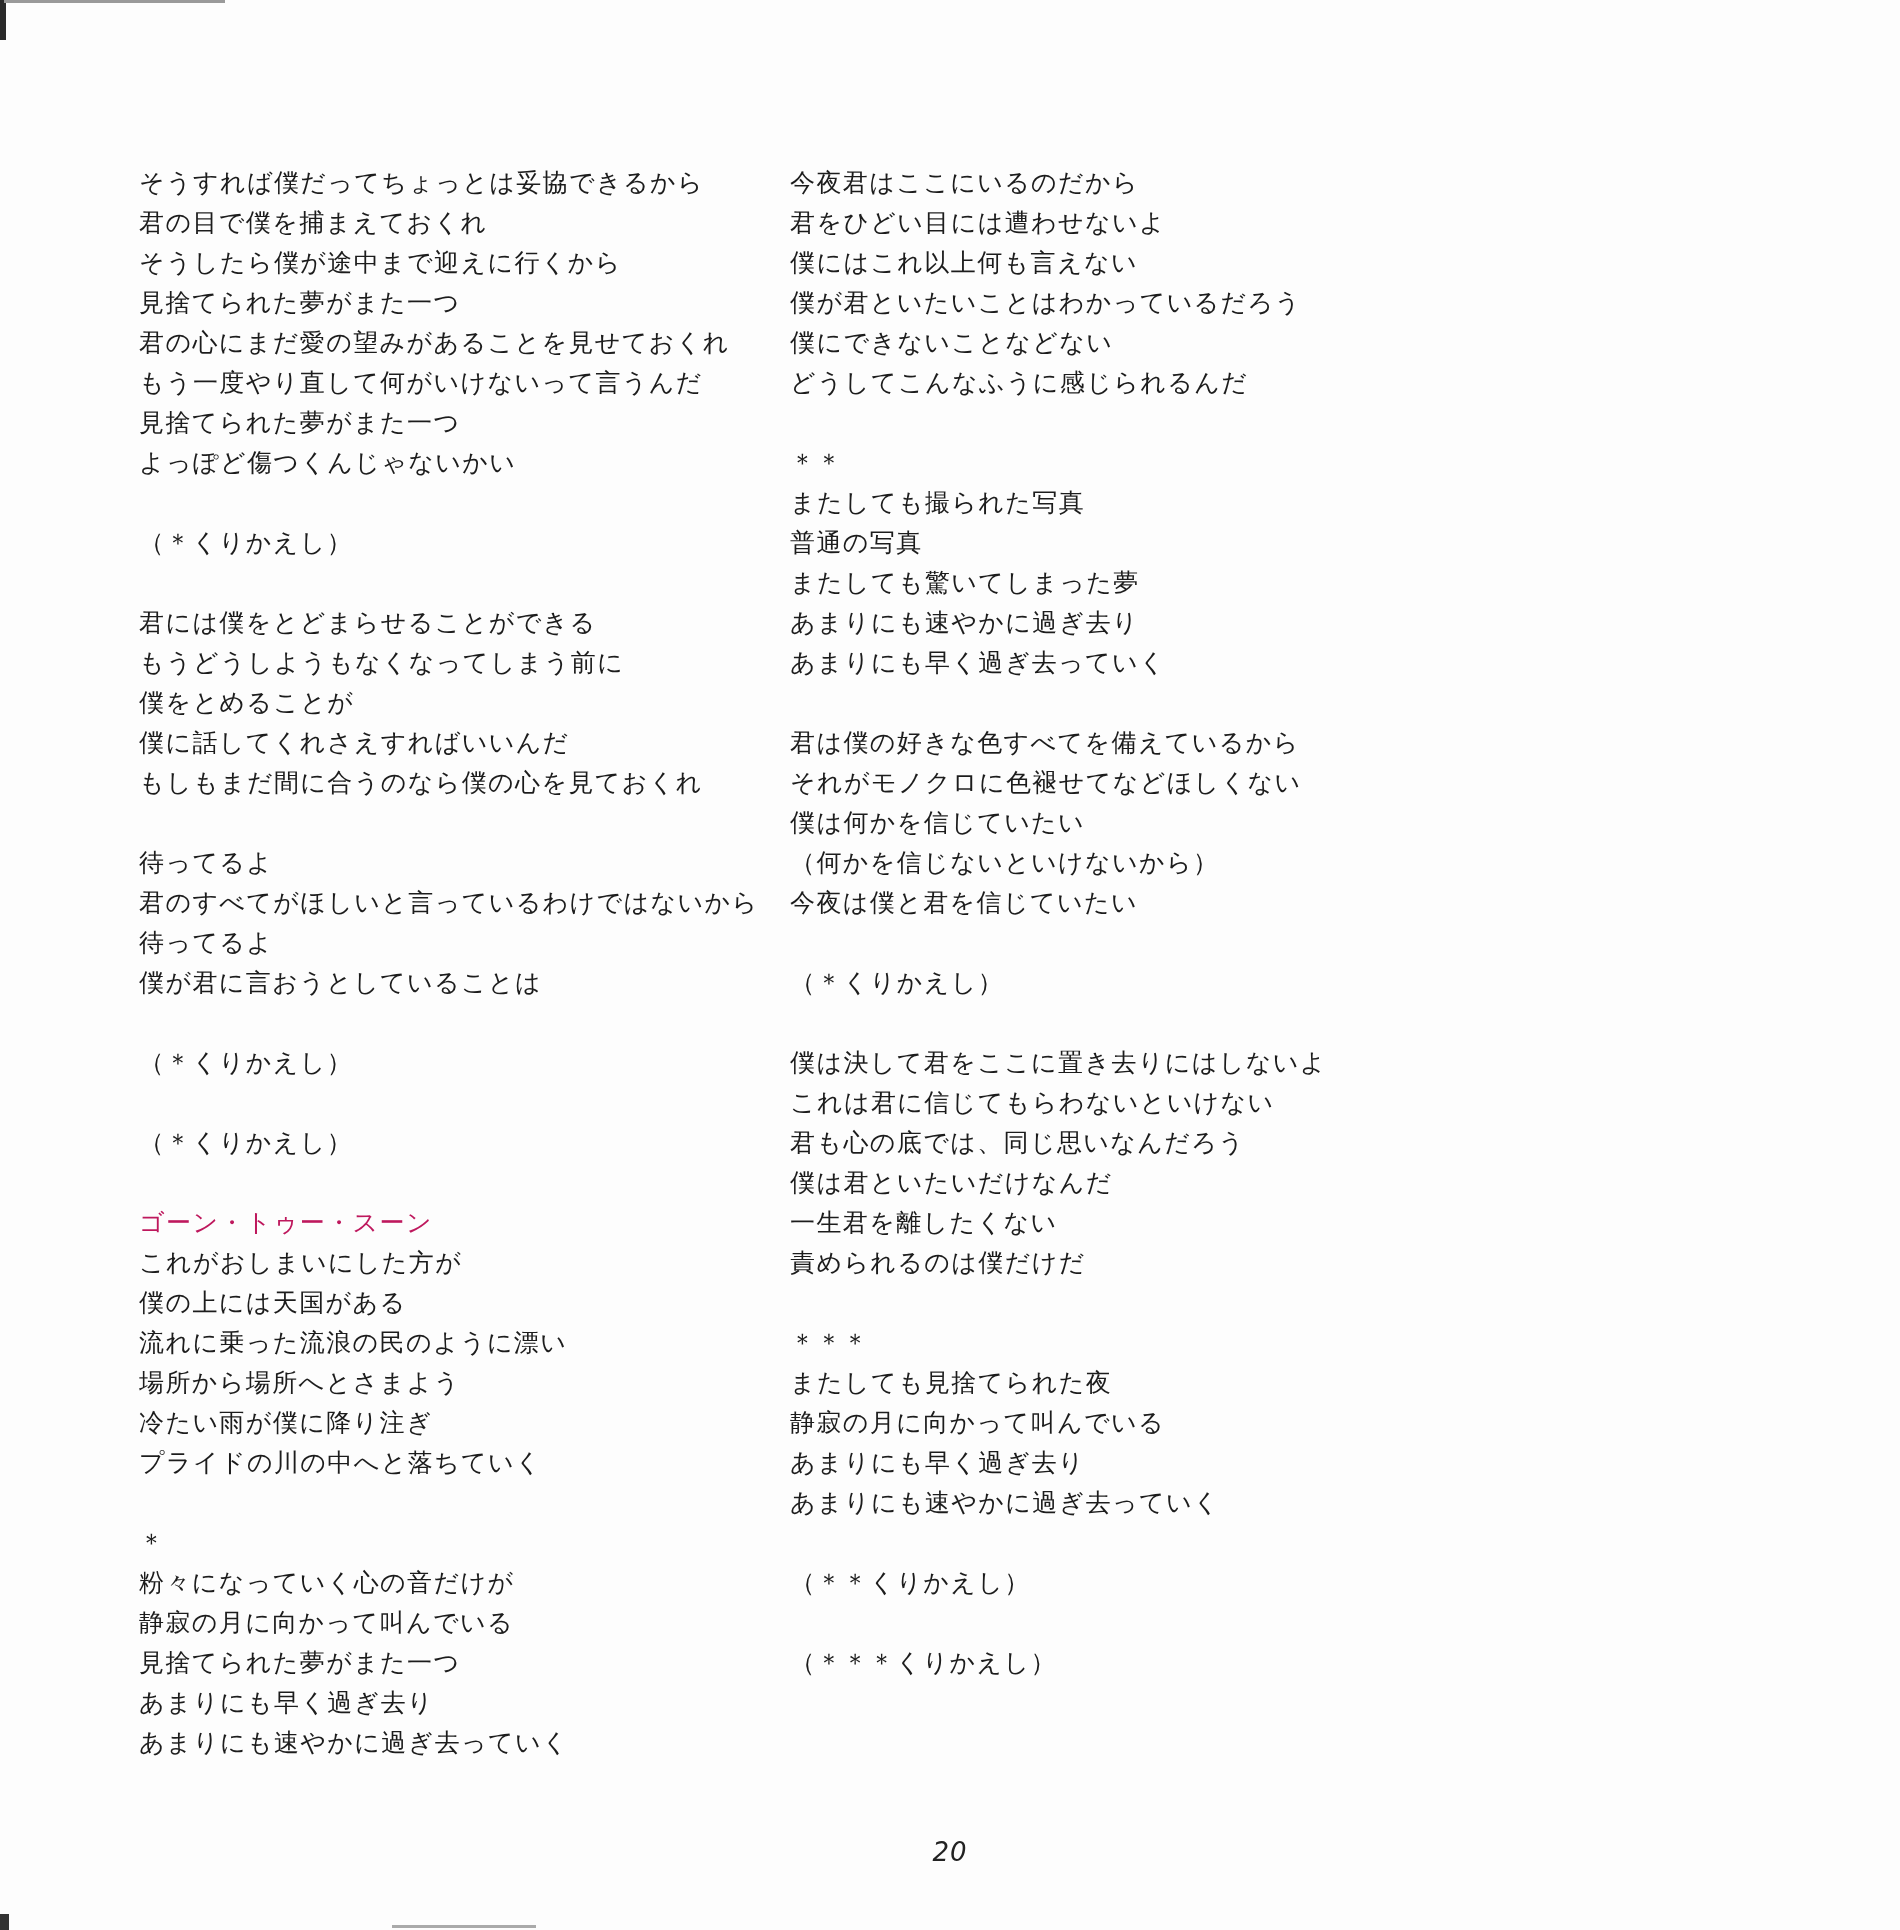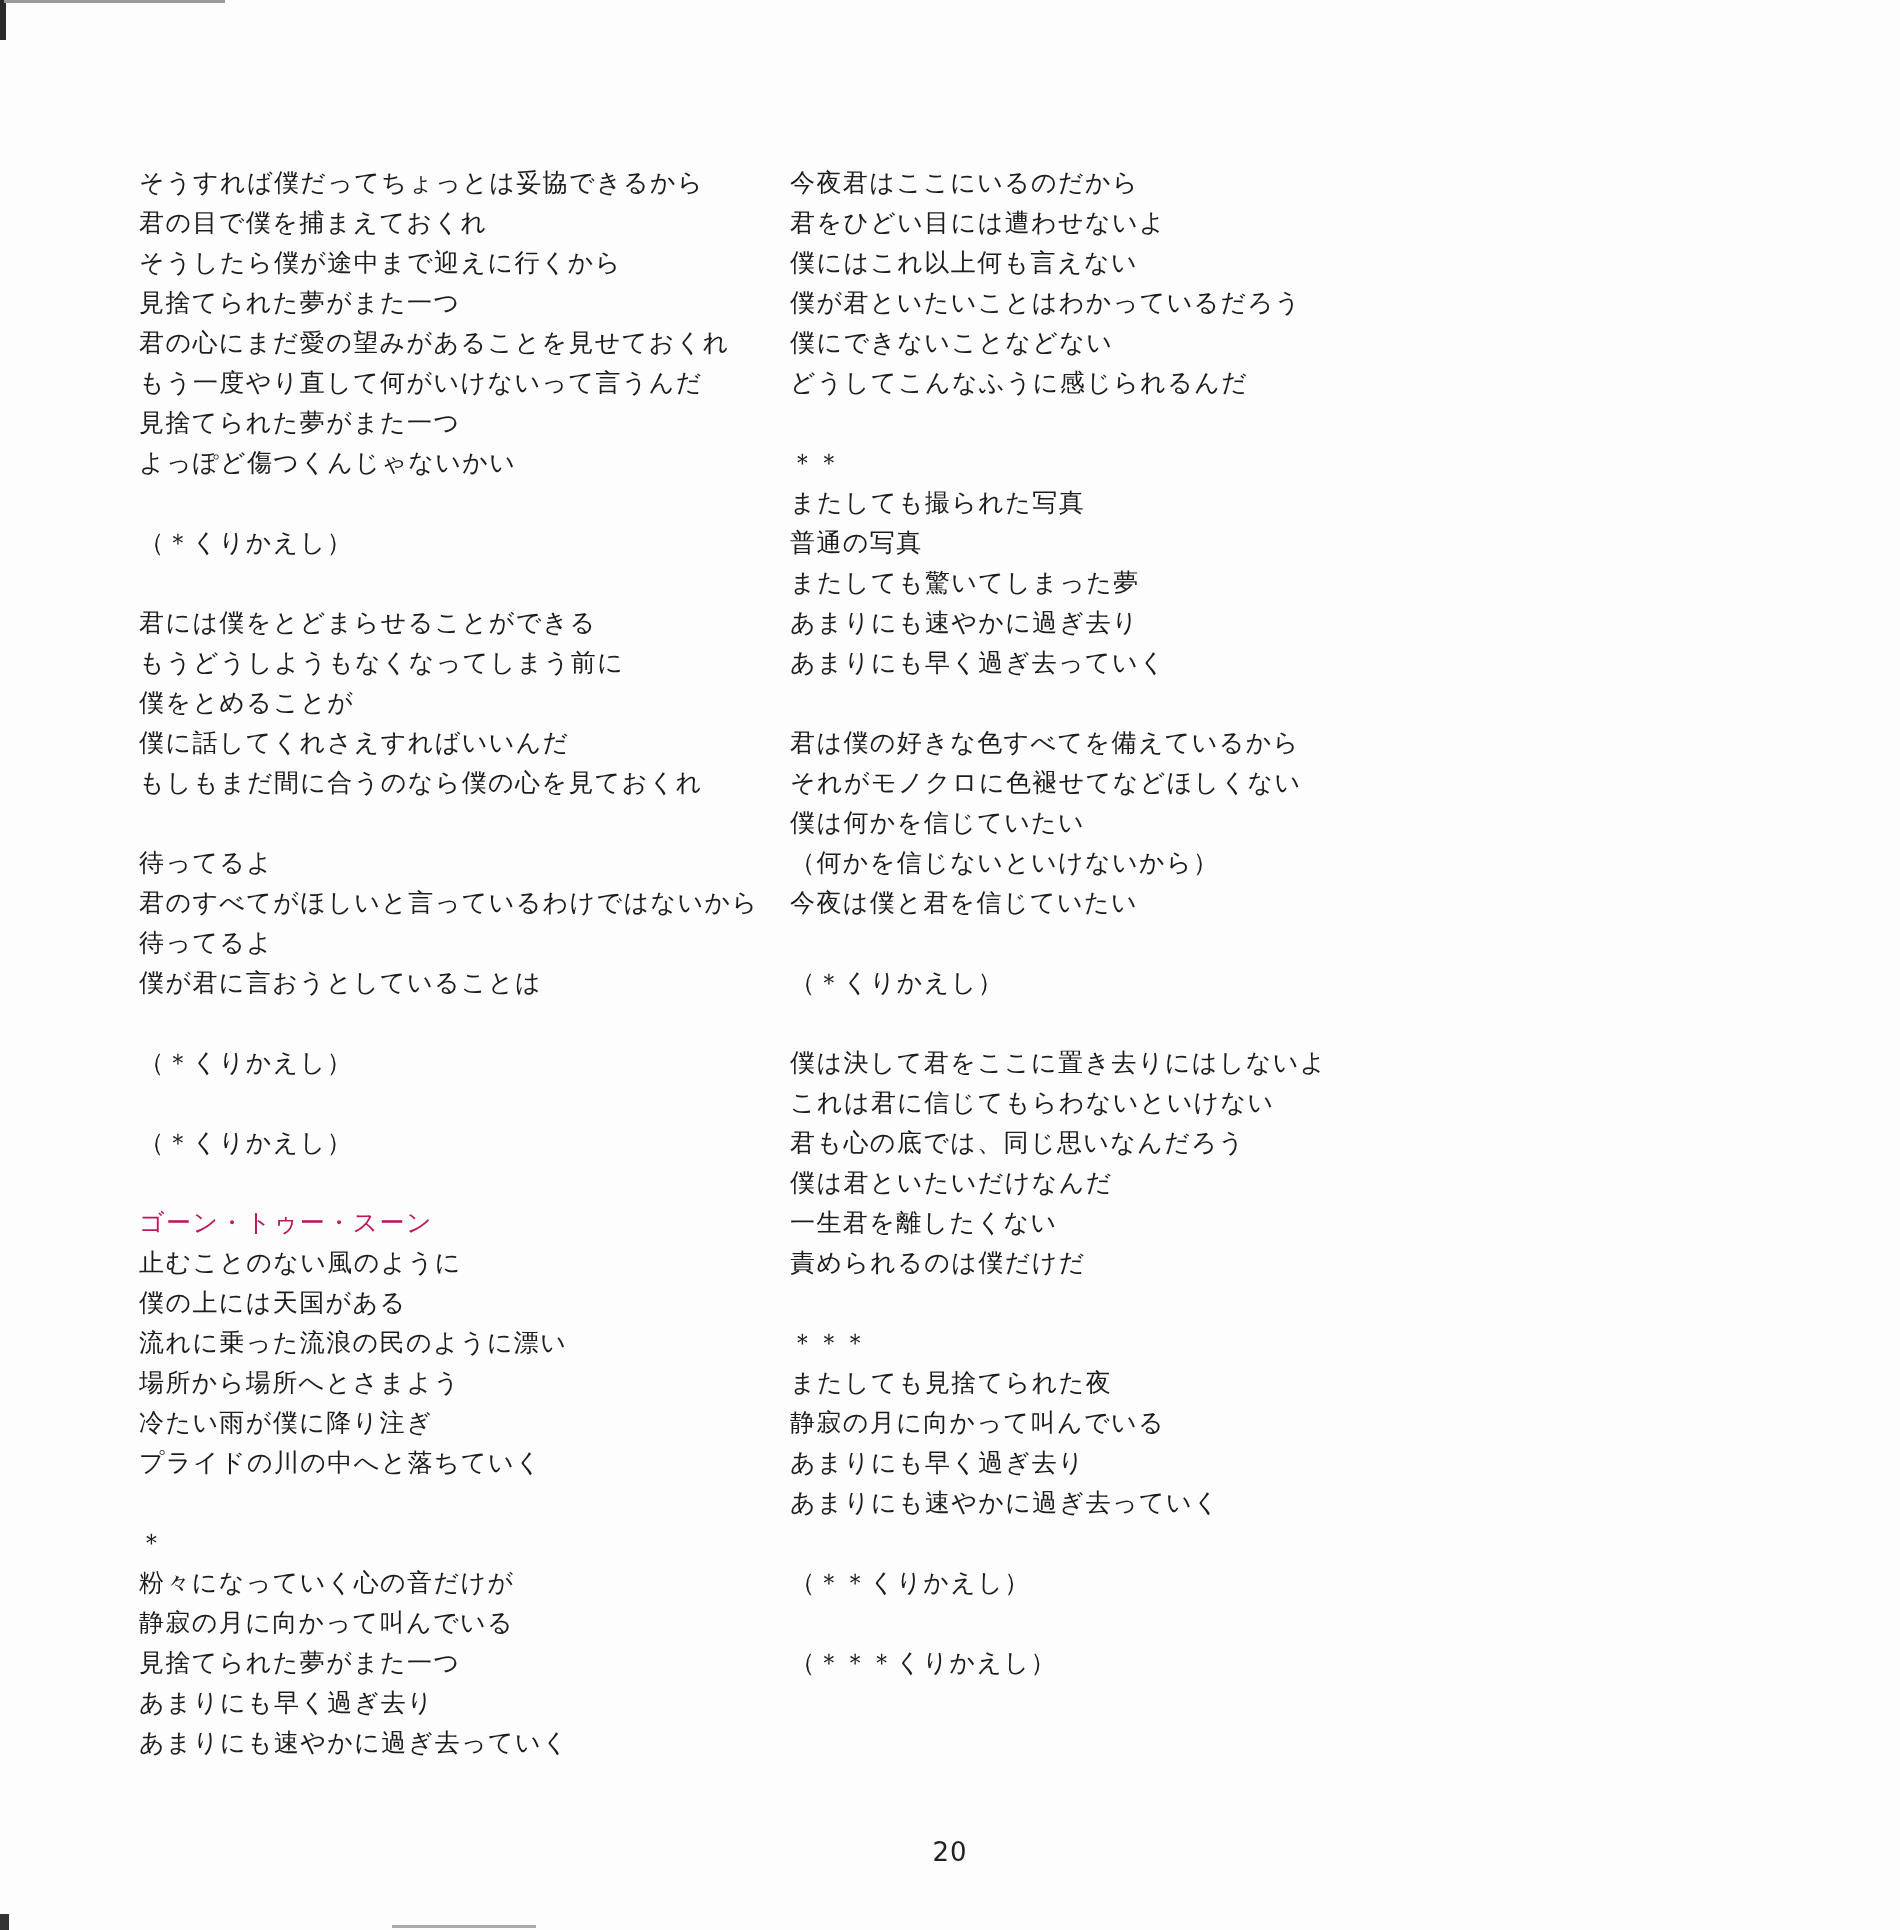--- a/index.html
+++ b/index.html
@@ -40,20 +40,21 @@
   }
   .page-number {
     position: absolute;
     left: 0;
     right: 0;
     top: 1837px;
     text-align: center;
     font-size: 26px;
     color: #222;
     letter-spacing: 1px;
+    font-style: italic;
   }
   
   .artifact { position: absolute; pointer-events: none; }
   .artifact-tl-chip    { left: 0; top: 0; width: 5.8px; height: 40px; background: #2a2a2a; }
   .artifact-tl-line    { left: 3.8px; top: 0; width: 221px; height: 2.9px; background: #9a9a9a; }
   .artifact-bl-chip    { left: 0; top: 1914px; width: 8.6px; height: 17.3px; background: #333; }
   .artifact-b-line     { left: 392px; top: 1925px; width: 144px; height: 2.9px; background: #aaa; }
 </style>
 </head>
 <body>
@@ -86,21 +87,21 @@
       <div class="line">待ってるよ</div>
       <div class="line">君のすべてがほしいと言っているわけではないから</div>
       <div class="line">待ってるよ</div>
       <div class="line">僕が君に言おうとしていることは</div>
       <div class="line">&nbsp;</div>
       <div class="line">（＊くりかえし）</div>
       <div class="line">&nbsp;</div>
       <div class="line">（＊くりかえし）</div>
       <div class="line">&nbsp;</div>
       <div class="line bold">ゴーン・トゥー・スーン</div>
-      <div class="line">止むことのない風のように</div>
+      <div class="line">これがおしまいにした方が</div>
       <div class="line">僕の上には天国がある</div>
       <div class="line">流れに乗った流浪の民のように漂い</div>
       <div class="line">場所から場所へとさまよう</div>
       <div class="line">冷たい雨が僕に降り注ぎ</div>
       <div class="line">プライドの川の中へと落ちていく</div>
       <div class="line">&nbsp;</div>
       <div class="line">＊</div>
       <div class="line">粉々になっていく心の音だけが</div>
       <div class="line">静寂の月に向かって叫んでいる</div>
       <div class="line">見捨てられた夢がまた一つ</div>

